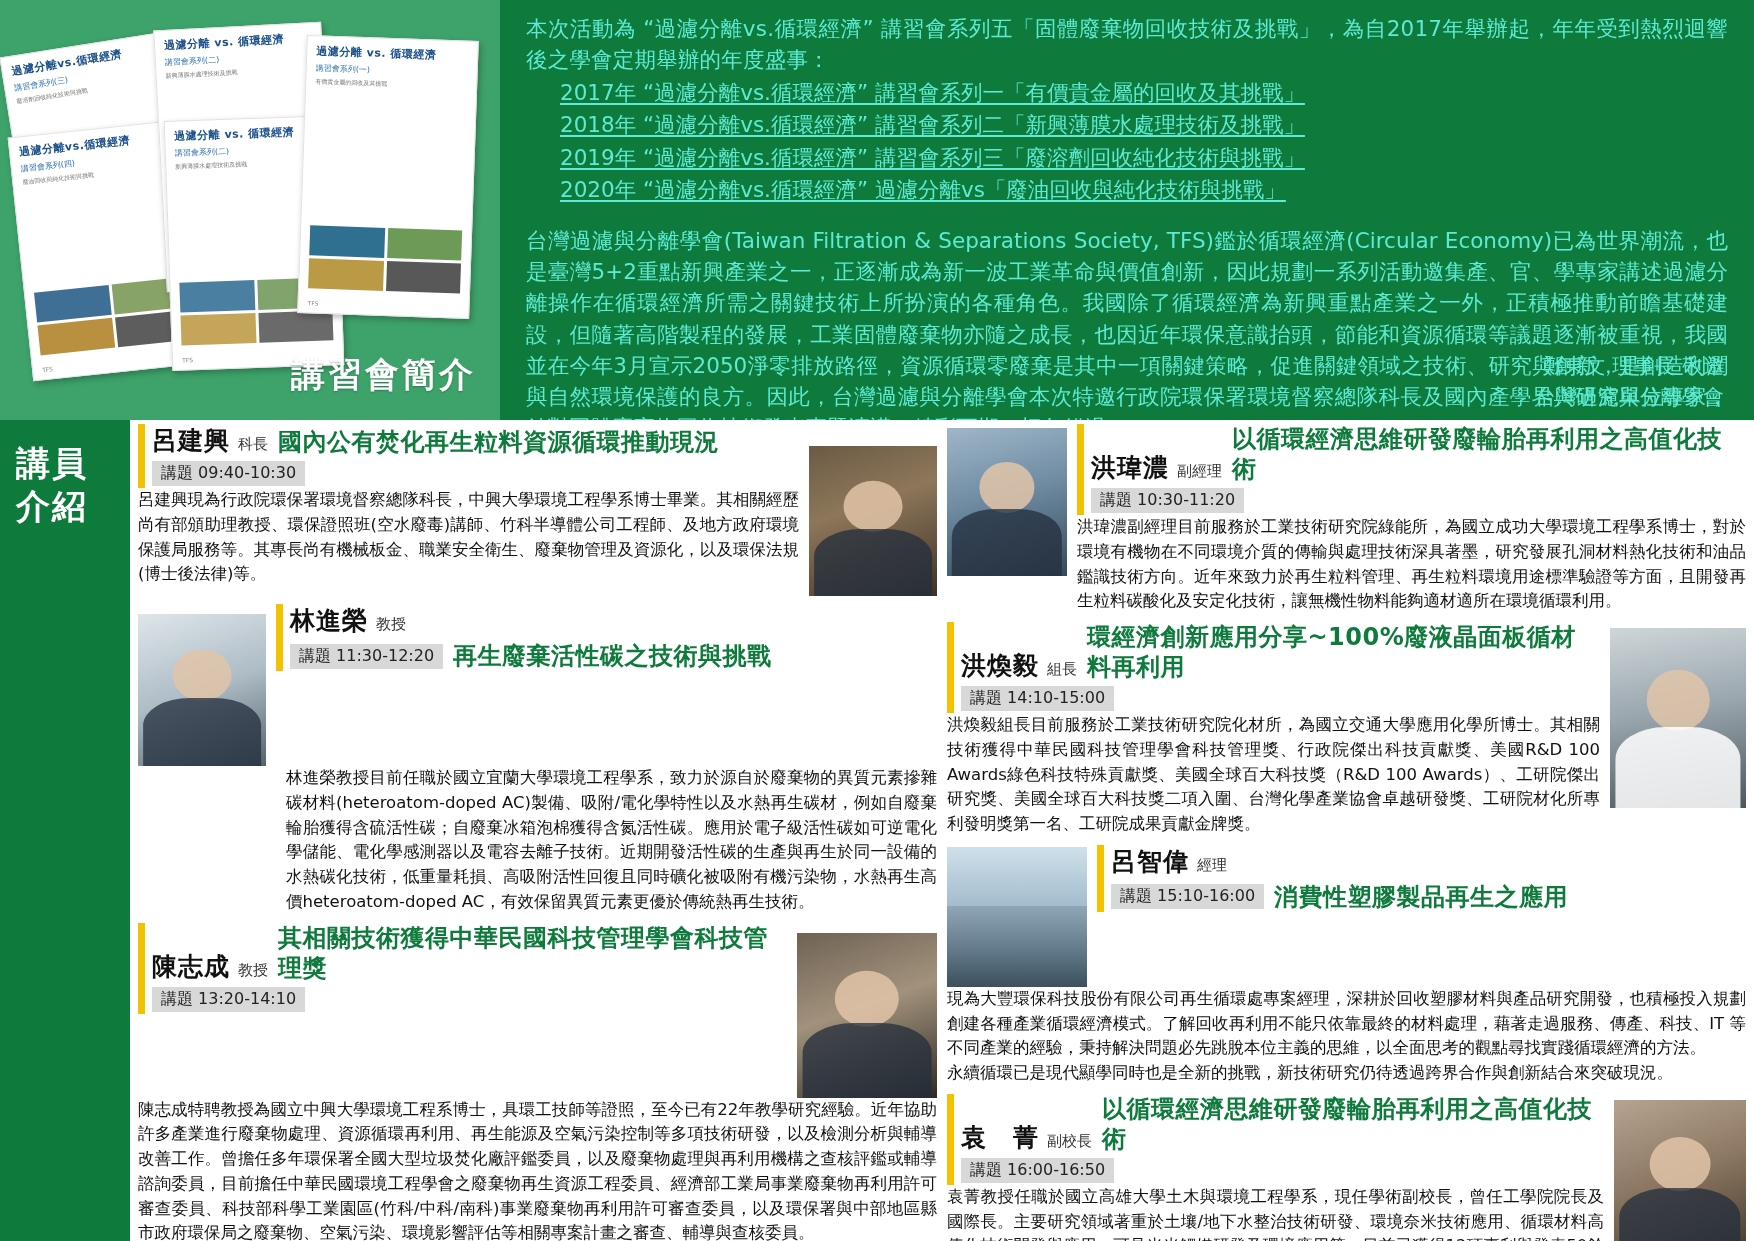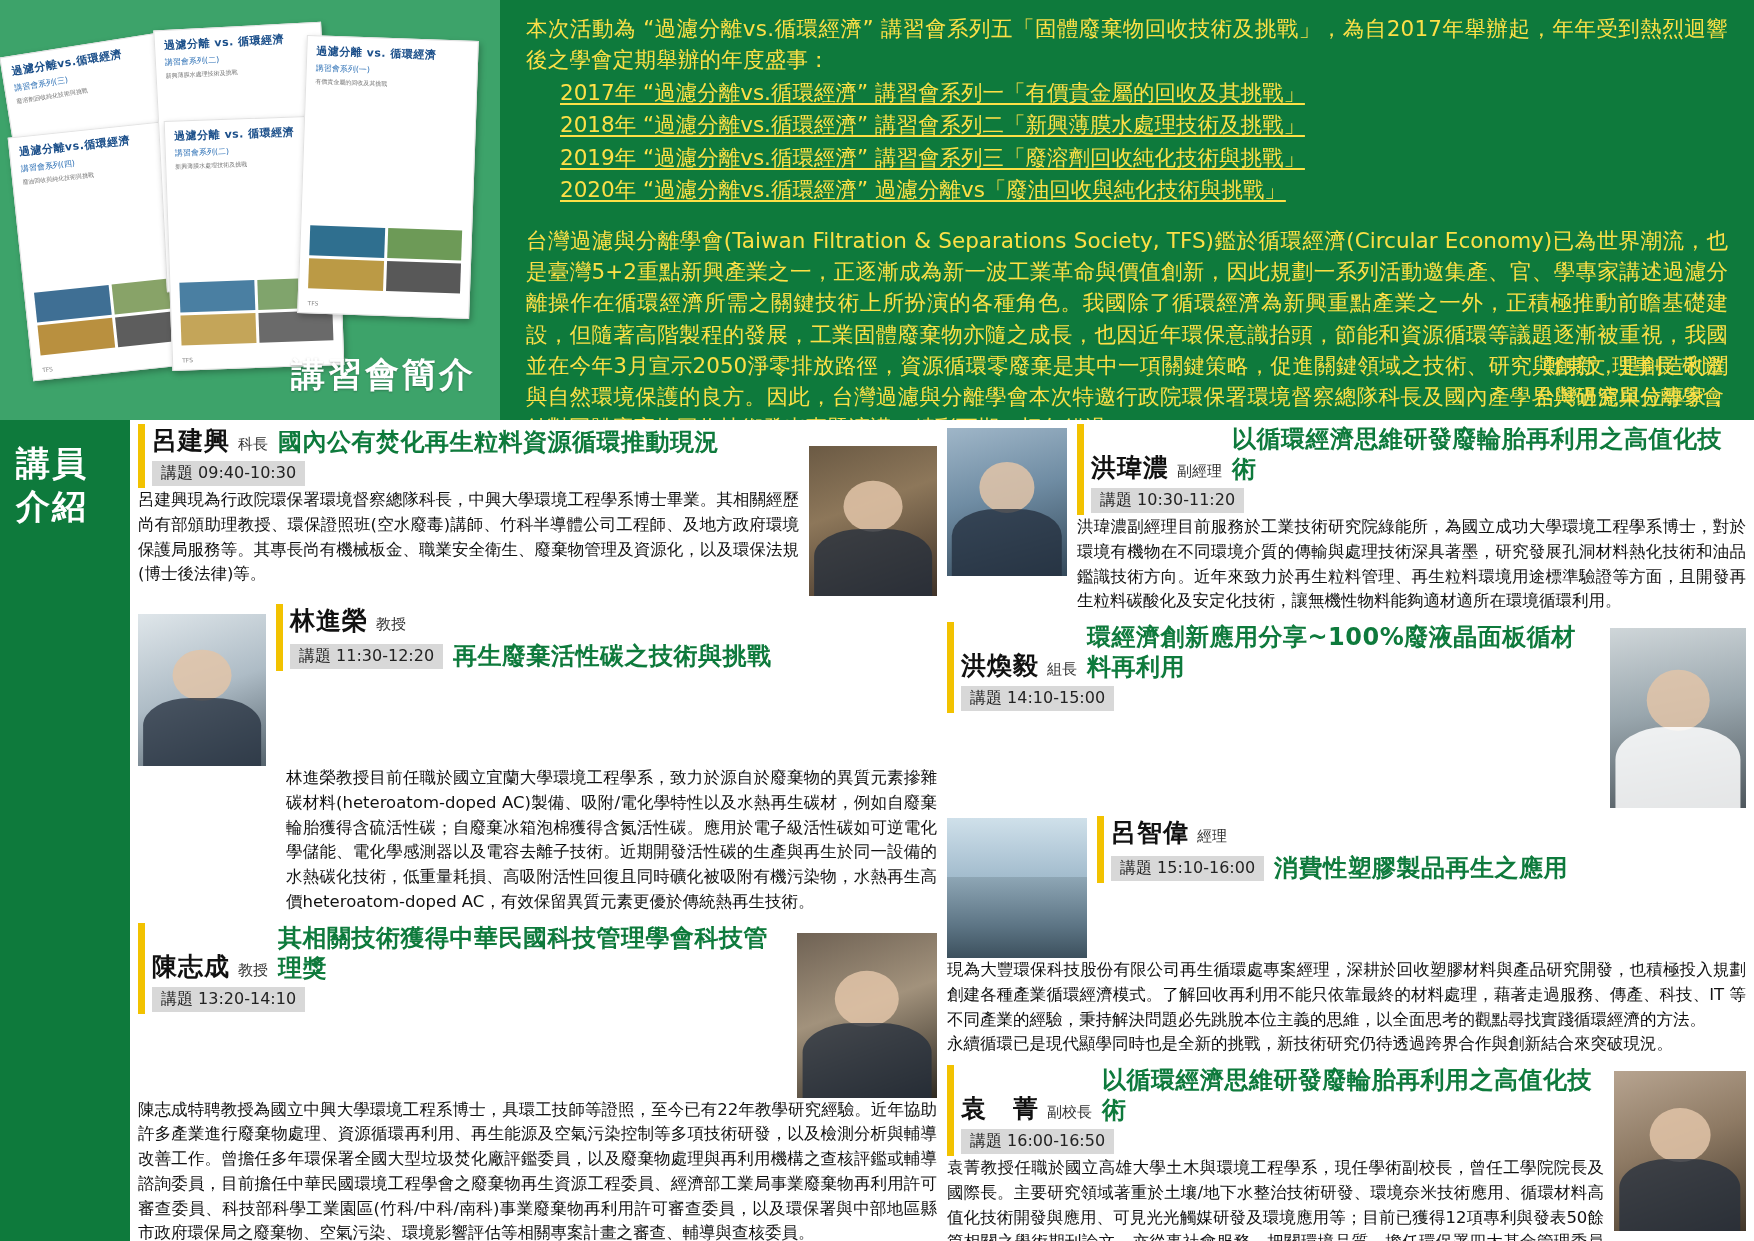--- a/index.html
+++ b/index.html
@@ -71,21 +71,21 @@
     color: #ffffff;
     font-size: 34px;
     font-weight: bold;
     letter-spacing: 3px;
     text-shadow: 0 1px 2px rgba(0,0,0,.25);
   }
 
   .top-right {
     width: 1254px; height: 420px;
     background: #0e7a3c;
-    color: #fde047;
+    color: #5eead4;
     padding: 14px 26px 10px 26px;
     position: relative;
   }
   .tr-p {
     font-size: 21.5px;
     line-height: 1.42;
     text-align: justify;
     letter-spacing: .2px;
   }
   .tr-series {
@@ -425,20 +425,21 @@
                   <div class="tick"></div>
                   <div style="flex:1">
                     <div style="display:flex;align-items:flex-end">
                       <span class="nm">洪煥毅</span>
                       <span class="ttl">組長</span>
                       <span class="topic" style="margin-left:10px">環經濟創新應用分享~100%廢液晶面板循材料再利用</span>
                     </div>
                     <div class="badge">講題 14:10-15:00</div>
                   </div>
                 </div>
+                <div class="bio">洪煥毅組長目前服務於工業技術研究院化材所，為國立交通大學應用化學所博士。其相關技術獲得中華民國科技管理學會科技管理獎、行政院傑出科技貢獻獎、美國R&amp;D 100 Awards綠色科技特殊貢獻獎、美國全球百大科技獎（R&amp;D 100 Awards）、工研院傑出研究獎、美國全球百大科技獎二項入圍、台灣化學產業協會卓越研發獎、工研院材化所專利發明獎第一名、工研院成果貢獻金牌獎。</div>
               </div>
               <div class="photo ph-d" style="width:136px;height:180px;margin-top:6px">
                 <div class="face"></div>
                 <div class="torso lab-white"></div>
               </div>
             </div>
           </div>
 
           <div class="speaker">
             <div class="row">

